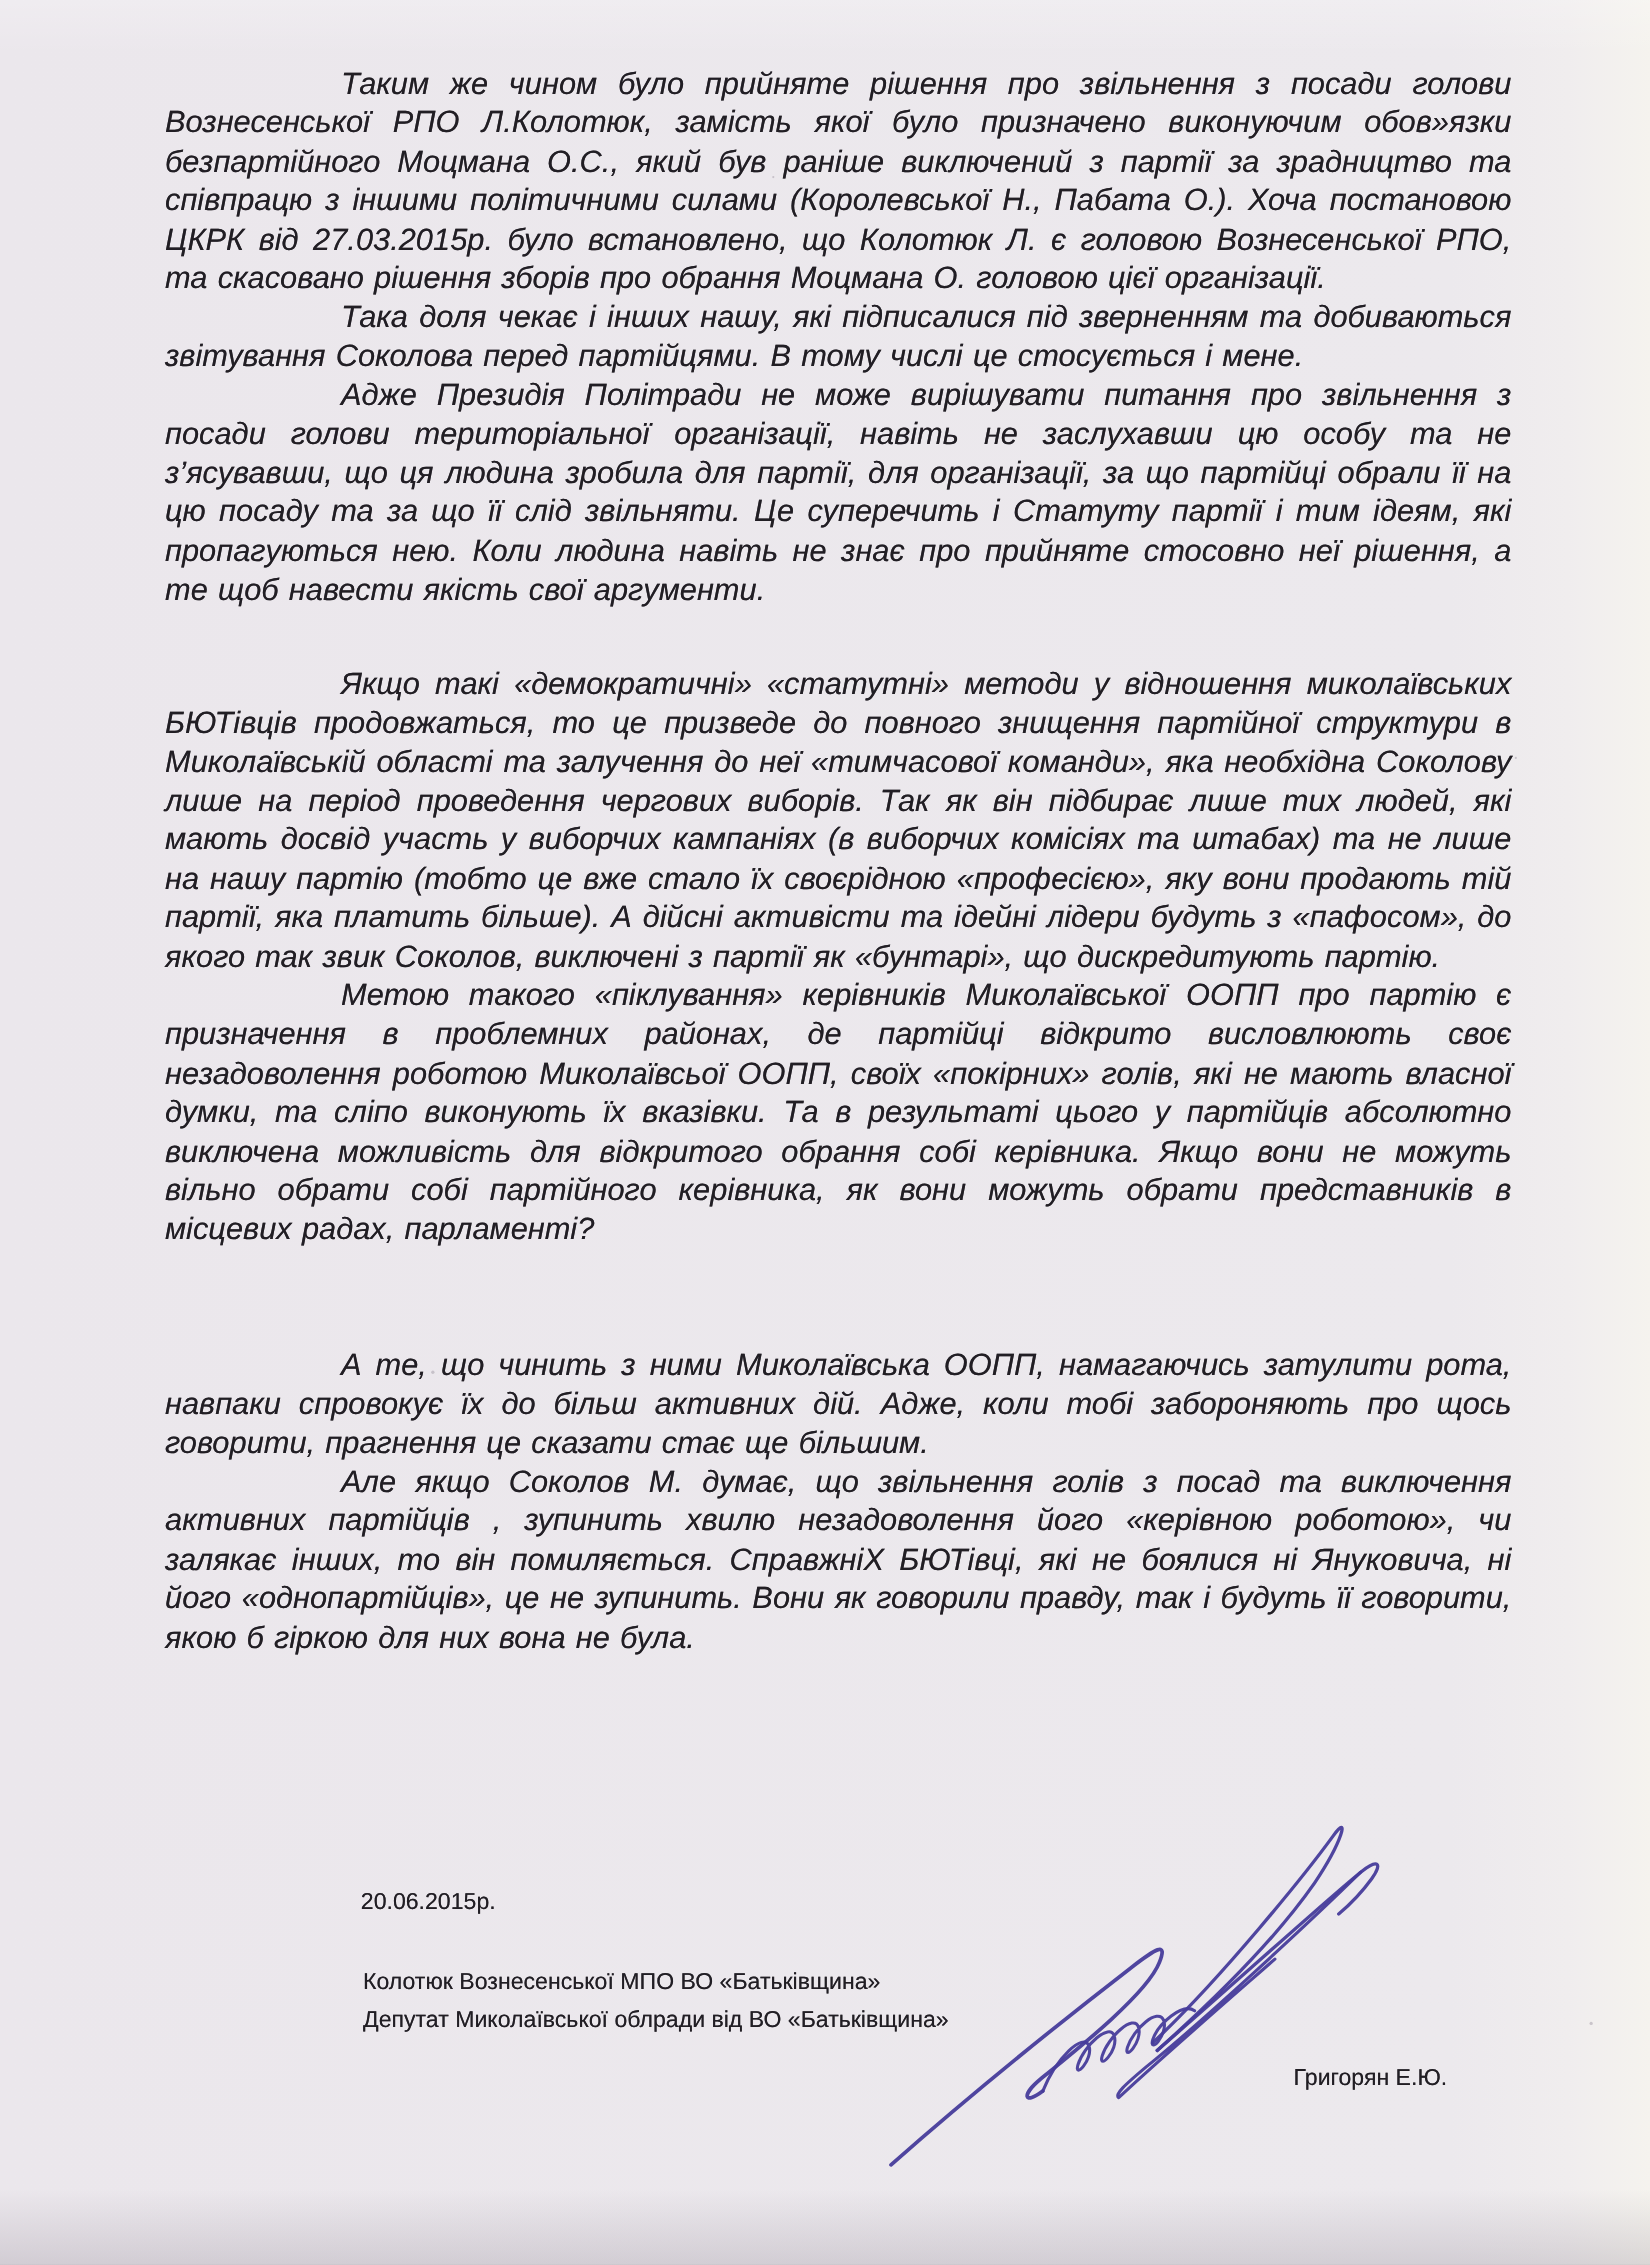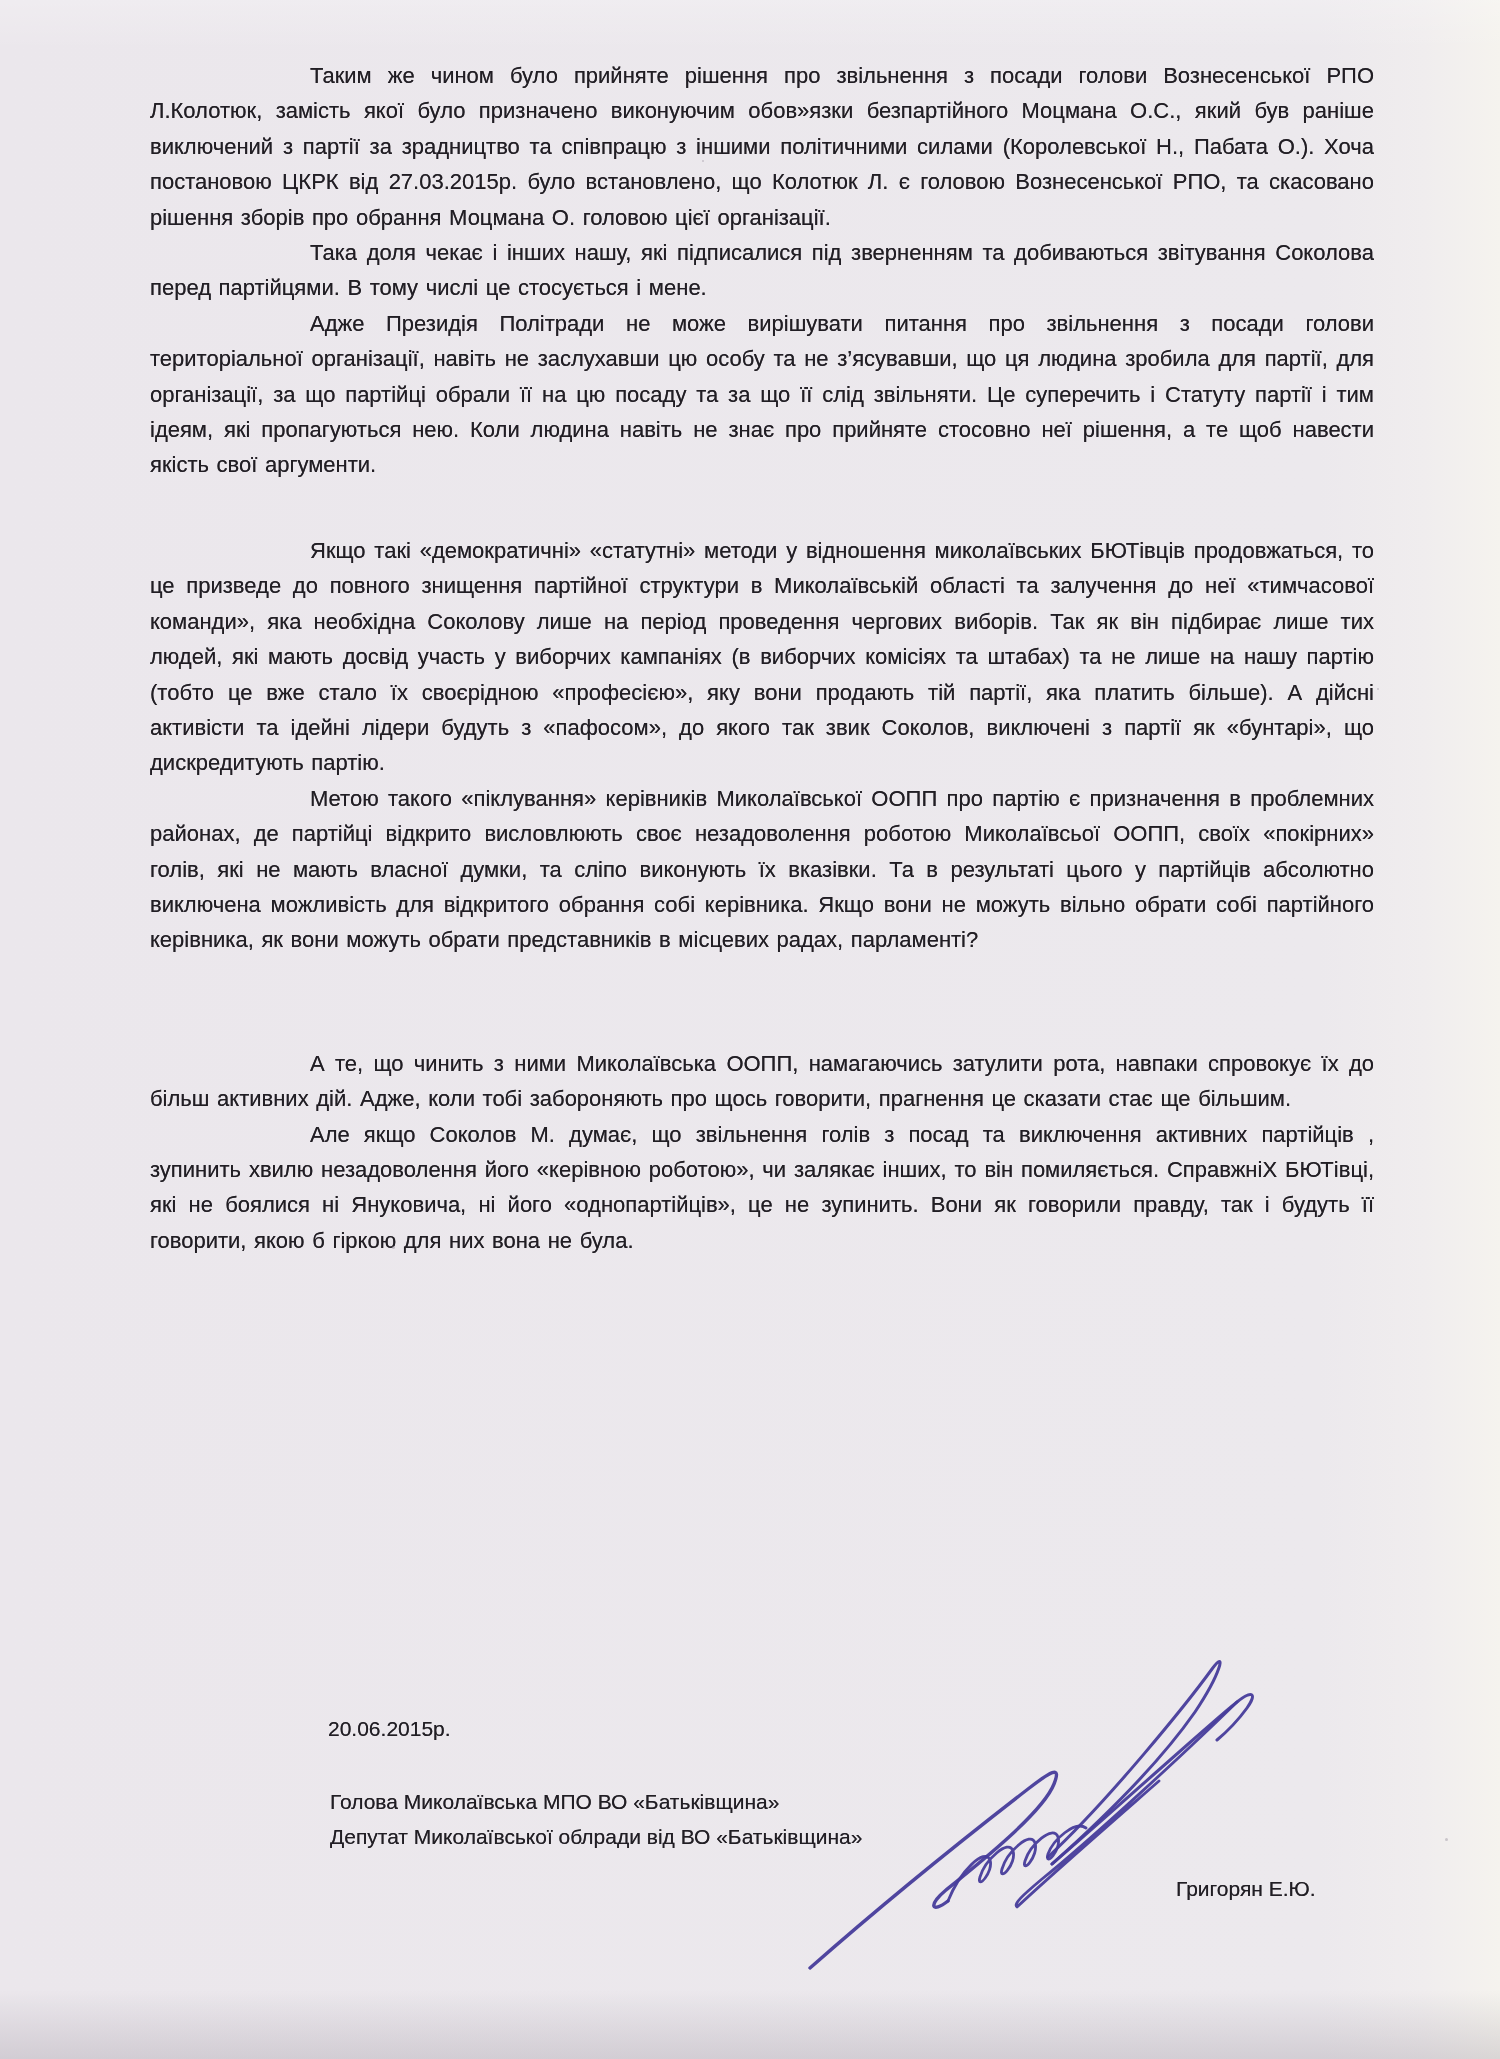--- a/index.html
+++ b/index.html
@@ -8,25 +8,26 @@
     width:1500px;height:2059px;
     margin:0 auto;
     overflow:hidden;
     font-family:"Liberation Sans",sans-serif;
     background:
       linear-gradient(180deg, rgba(255,255,255,.22) 0px, rgba(255,255,255,0) 50px, rgba(0,0,0,0) 1990px, rgba(120,110,125,.22) 2059px),
       linear-gradient(90deg, #ebe7ec 0%, #ece9ed 88%, #f0edee 95%, #f5f3ee 100%);
   }
   .body-text{
     position:absolute;left:150px;top:58px;width:1224px;
-    font-size:22px;line-height:35.4px;
+    font-size:28px;line-height:35.4px;
     color:#211e24;
     text-align:justify;
     word-spacing:1.5px;
     text-shadow:0 0 .5px rgba(33,30,36,.75);
+    font-style:italic;
   }
   .para{margin:0;text-indent:160px;}
   .gap1{height:50px;}
   .gap2{height:88px;}
   .gap3{height:60px;}
   .footer-line{
     position:absolute;
     font-size:21px;line-height:34px;
     color:#211e24;
     text-shadow:0 0 .5px rgba(33,30,36,.75);
@@ -55,21 +56,21 @@
     <div class="gap1"></div>
     <p class="para">Якщо такі «демократичні» «статутні» методи у відношення миколаївських БЮТівців продовжаться, то  це призведе до  повного знищення партійної структури  в Миколаївській області та залучення до неї «тимчасової команди», яка необхідна Соколову лише на період проведення чергових виборів. Так як він підбирає лише тих людей, які мають досвід участь у виборчих кампаніях (в виборчих комісіях та штабах) та не лише на нашу партію (тобто це вже стало їх своєрідною «професією», яку вони продають тій партії, яка платить більше). А дійсні активісти та ідейні лідери  будуть з «пафосом», до якого так звик Соколов, виключені з партії як «бунтарі», що дискредитують партію.</p>
     <p class="para">Метою такого «піклування» керівників Миколаївської ООПП про партію  є  призначення в проблемних районах, де партійці відкрито висловлюють своє незадоволення роботою Миколаївсьої ООПП,  своїх «покірних» голів, які не мають власної думки, та сліпо виконують   їх вказівки. Та в результаті цього  у партійців абсолютно виключена можливість для відкритого обрання собі керівника. Якщо вони не можуть  вільно обрати собі партійного керівника, як вони можуть обрати представників в місцевих радах, парламенті?</p>
     <div class="gap2"></div>
     <p class="para">А те, що чинить з ними Миколаївська ООПП, намагаючись затулити рота, навпаки спровокує  їх  до  більш активних дій. Адже, коли тобі забороняють про щось говорити, прагнення це сказати стає ще більшим.</p>
     <p class="para">Але якщо Соколов М. думає, що звільнення голів  з посад та виключення активних партійців ,  зупинить хвилю незадоволення  його «керівною роботою»,  чи залякає інших, то він помиляється. СправжніХ БЮТівці, які не боялися ні Януковича, ні його «однопартійців», це не зупинить. Вони як говорили правду, так і будуть її говорити, якою б гіркою для них вона не була.</p>
     <div class="gap3"></div>
   </div>
 
   <div class="footer-line date-line">20.06.2015р.</div>
-  <div class="footer-line sig-title1">Голова Миколаївська МПО  ВО «Батьківщина»</div>
+  <div class="footer-line sig-title1">Колотюк Вознесенської МПО  ВО «Батьківщина»</div>
   <div class="footer-line sig-title2">Депутат Миколаївської облради від ВО «Батьківщина»</div>
   <div class="footer-line sig-name">Григорян Е.Ю.</div>
 
   <svg class="signature-svg" viewBox="0 0 1500 2059" xmlns="http://www.w3.org/2000/svg">
     <g fill="none" stroke="#473c9b" stroke-opacity="0.95" stroke-linecap="round" stroke-linejoin="round">
       <path stroke-width="3.4" d="M 810 1968
         C 885 1902, 962 1840, 1028 1789
         C 1050 1772, 1062 1764, 1054 1784
         C 1043 1812, 982 1861, 946 1890
         C 928 1905, 931 1914, 948 1901"></path>

